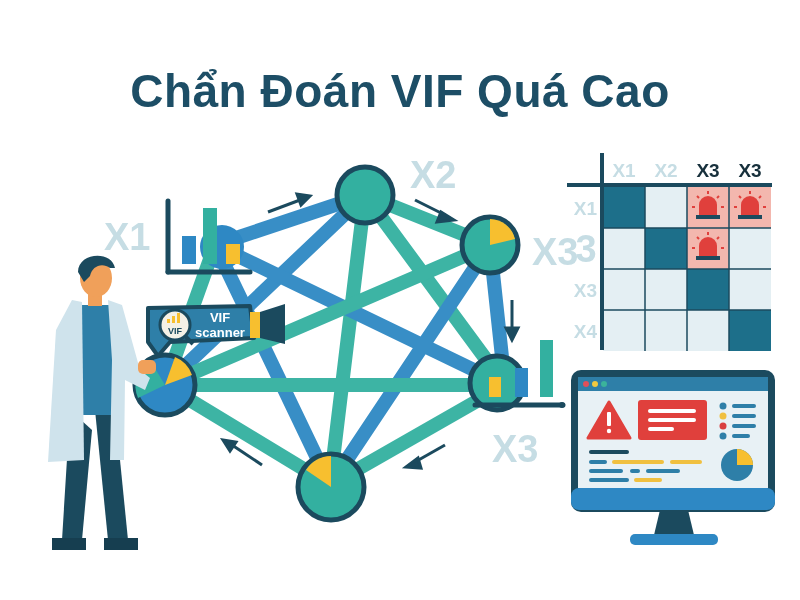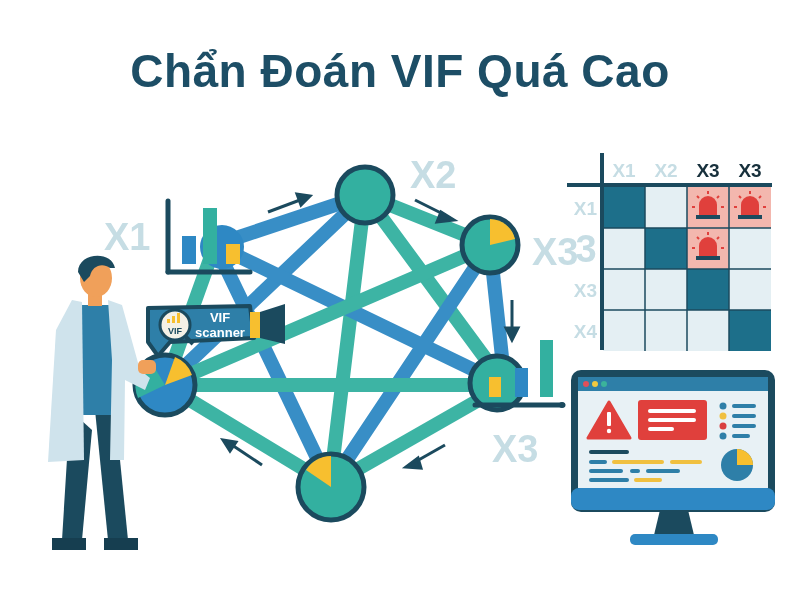--- a/index.html
+++ b/index.html
@@ -1,17 +1,17 @@
 <!DOCTYPE html>
 <html><head>
 <meta charset="utf-8">
 <style>
   html, body { margin: 0; padding: 0; background: #ffffff; }
   body { width: 800px; height: 600px; position: relative; overflow: hidden; font-family: "Liberation Sans", sans-serif; }
-  .title { position: absolute; left: 0; top: 44px; width: 800px; text-align: center; font-weight: bold; font-size: 46px; color: #1d4e66; letter-spacing: 0.5px; }
+  .title { position: absolute; left: 0; top: 64px; width: 800px; text-align: center; font-weight: bold; font-size: 46px; color: #1d4e66; letter-spacing: 0.5px; }
   svg.scene { position: absolute; left: 0; top: 0; }
   .lbl { font-family: "Liberation Sans", sans-serif; font-weight: bold; }
 </style>
 </head>
 <body>
 
 <div class="title">Chẩn Đoán VIF Quá Cao</div>
 
 <svg class="scene" width="800" height="600" viewBox="0 0 800 600">
 

